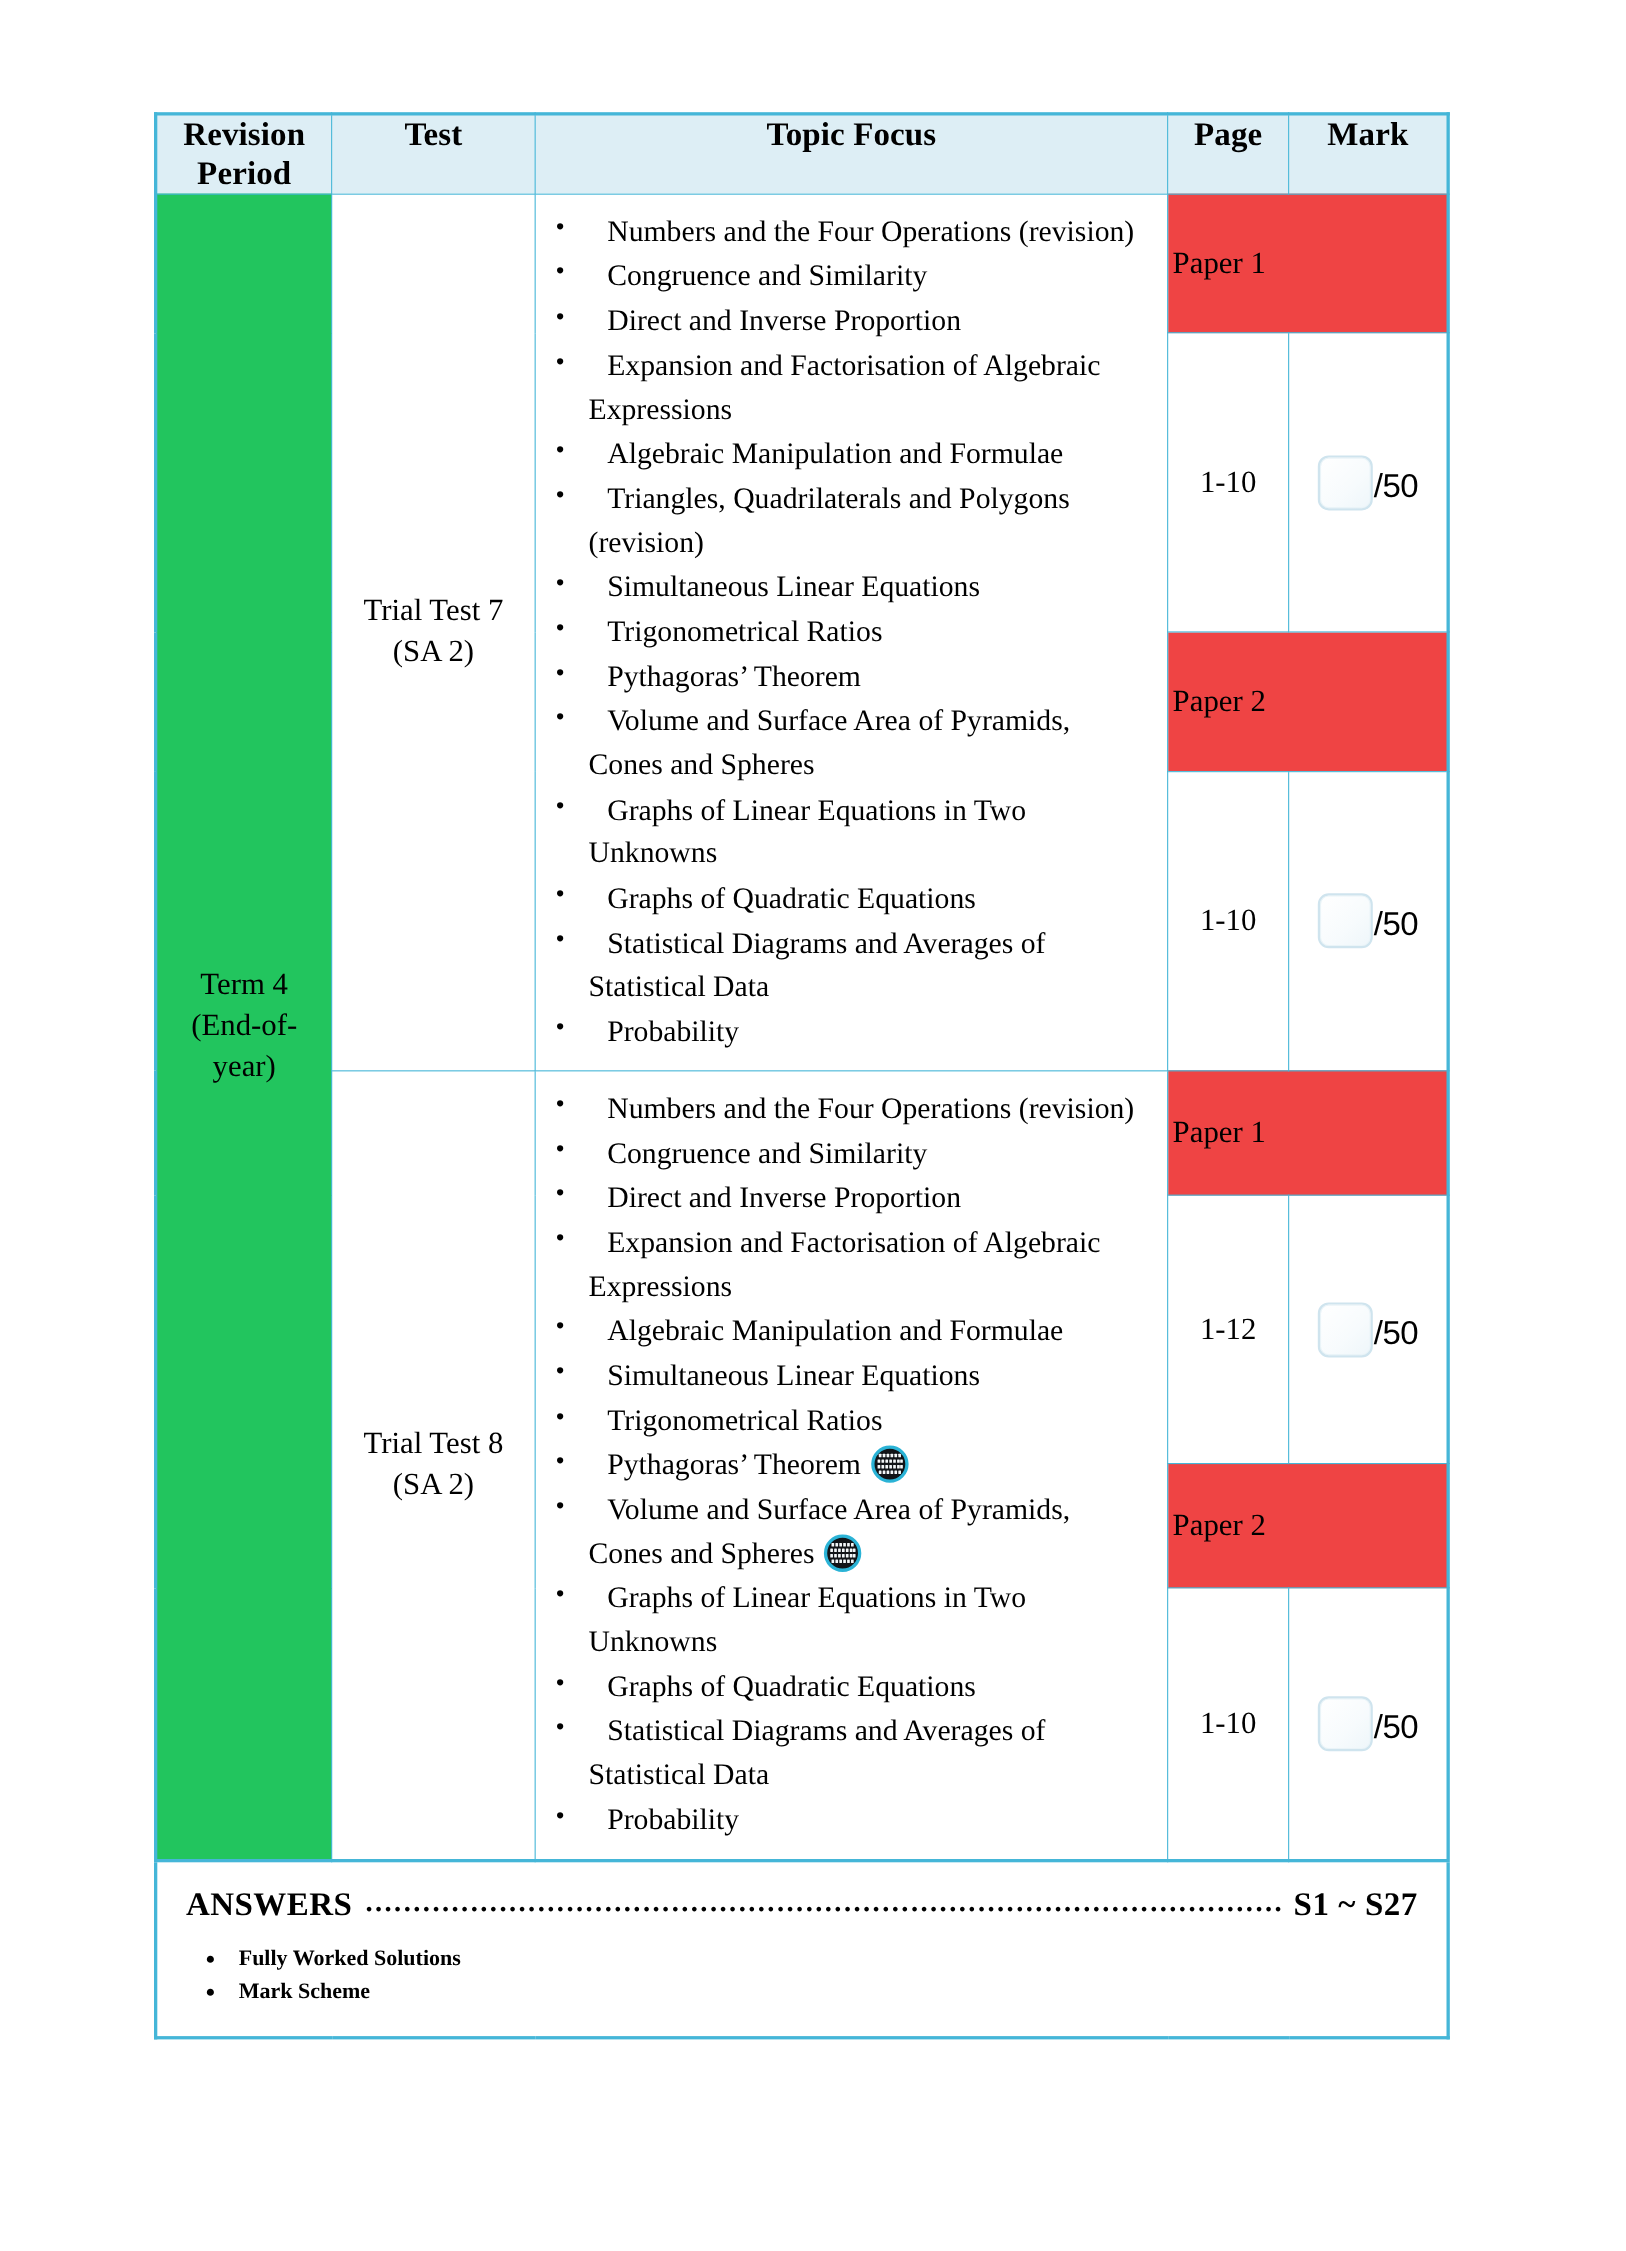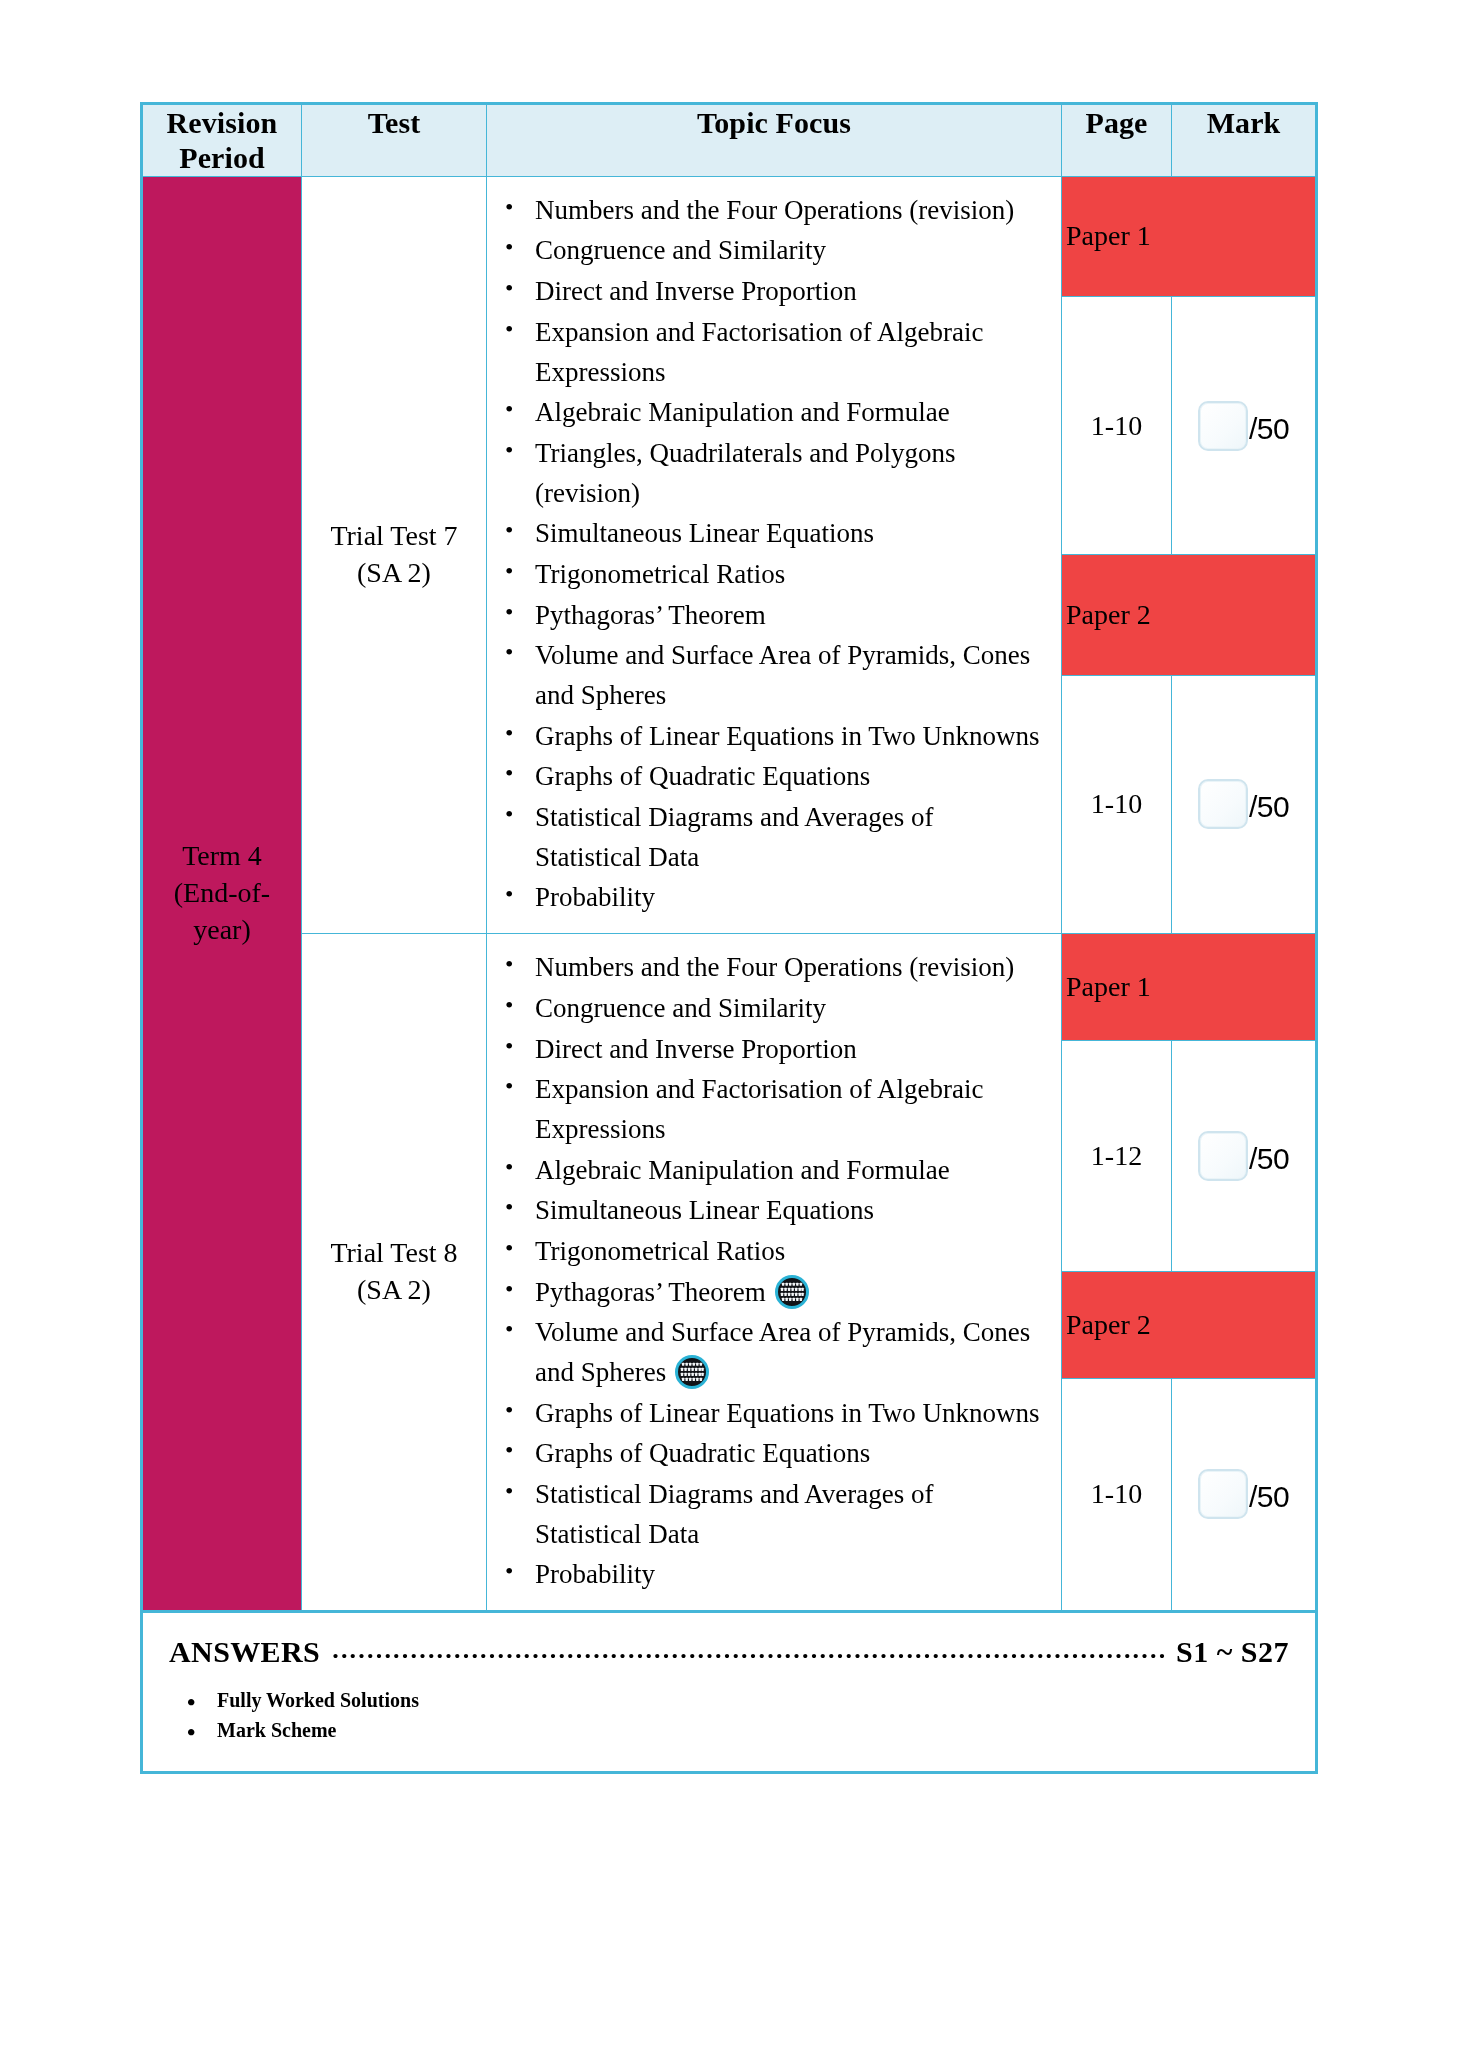--- a/index.html
+++ b/index.html
@@ -57,21 +57,21 @@
   th.col-topic  { width: 575px; }
   th.col-page   { width: 110px; }
   th.col-mark   { width: 145px; margin-top: 14px; }
 
   
   td.period-cell {
     text-align: center;
     vertical-align: middle;
     font-size: 28px;
     line-height: 1.32;
-    background: #be185d;
+    background: #22c55e;
     padding: 6px 4px;
     margin-top: 40px;
   }
   td.test-cell {
     text-align: center;
     vertical-align: middle;
     font-size: 28px;
     line-height: 1.32;
     background: #ffffff;
     padding: 6px 4px;
@@ -117,21 +117,21 @@
     margin: 0 0 1px 0;
     text-indent: 0;
   }
   ul.topic-list li::before {
     content: "\2022";
     position: absolute;
     left: 8px;
     top: -1px;
     font-size: 24px;
   }
-  .topic-text { display: inline; }
+  .topic-text { display: inline; margin-left: 17px; }
 
   
   .video-badge {
     display: inline-block;
     width: 34px;
     height: 34px;
     border-radius: 50%;
     background: #111317;
     border: 3.5px solid #2bb3d6;
     vertical-align: -8px;

